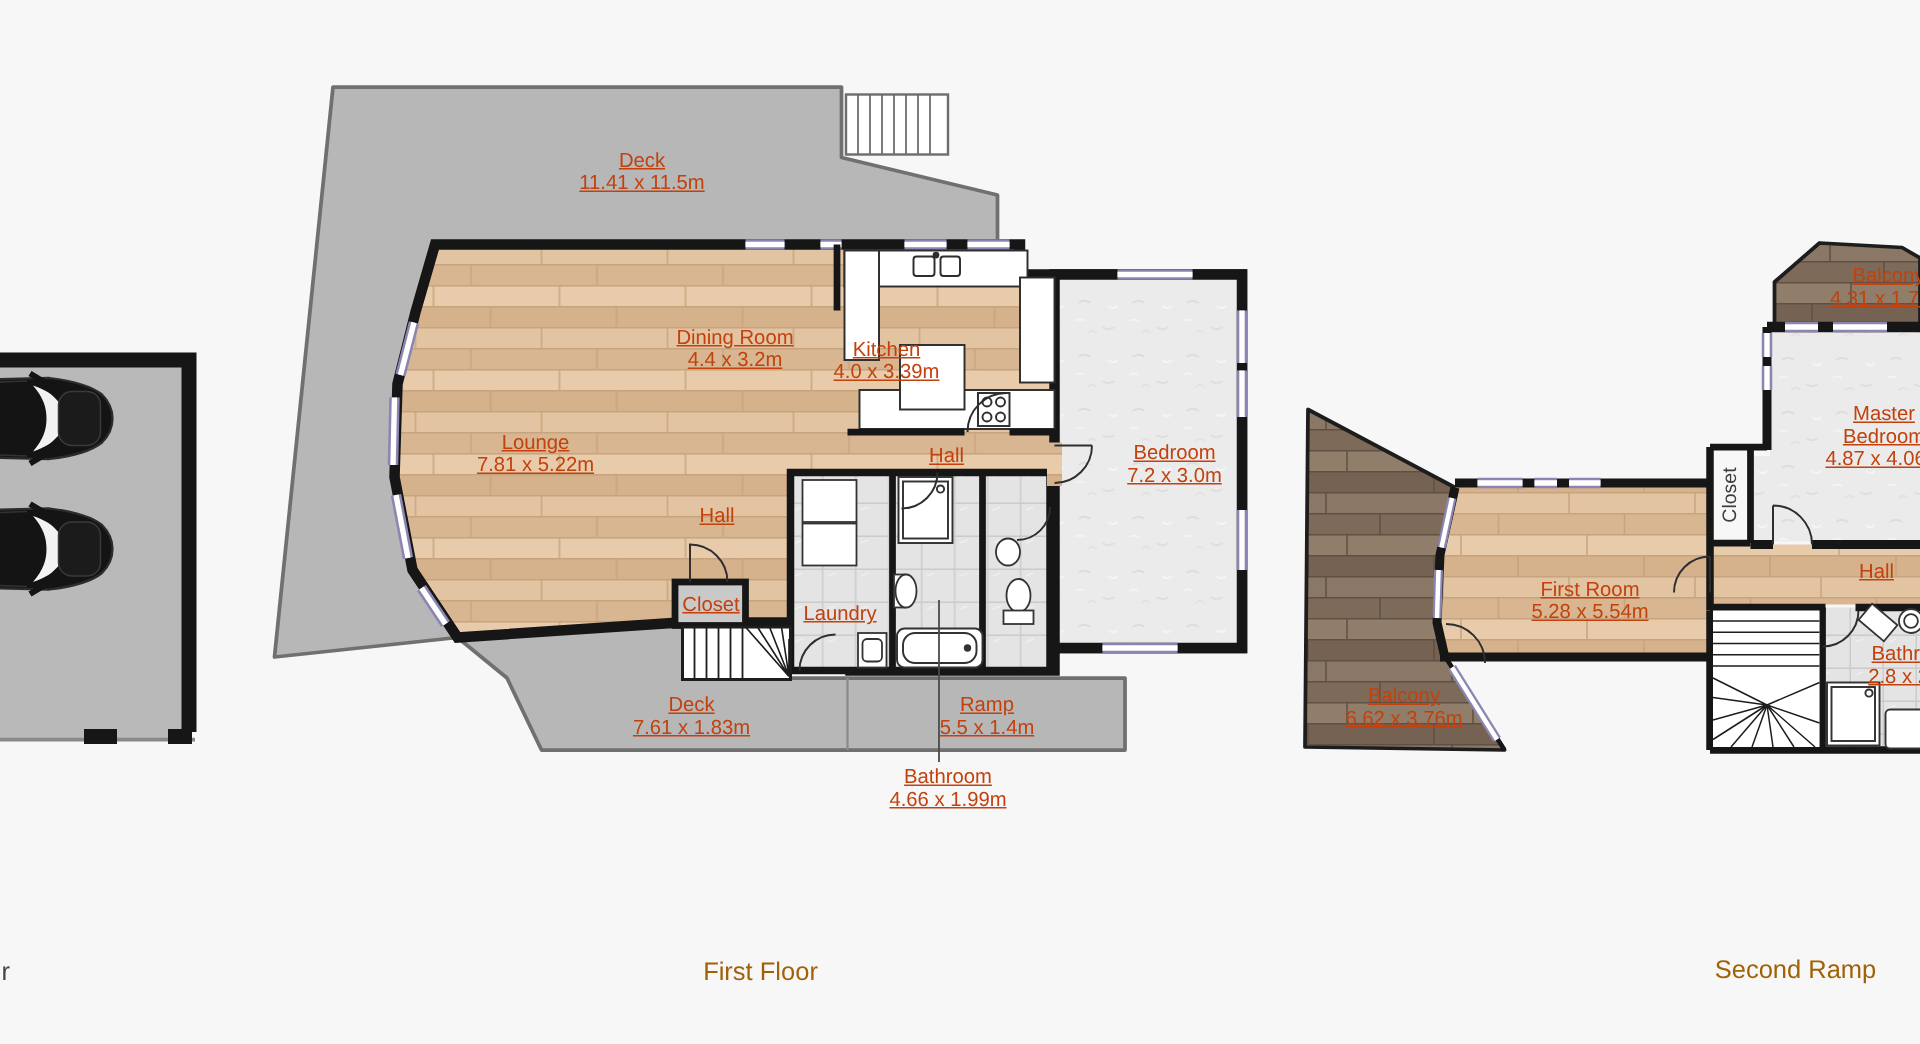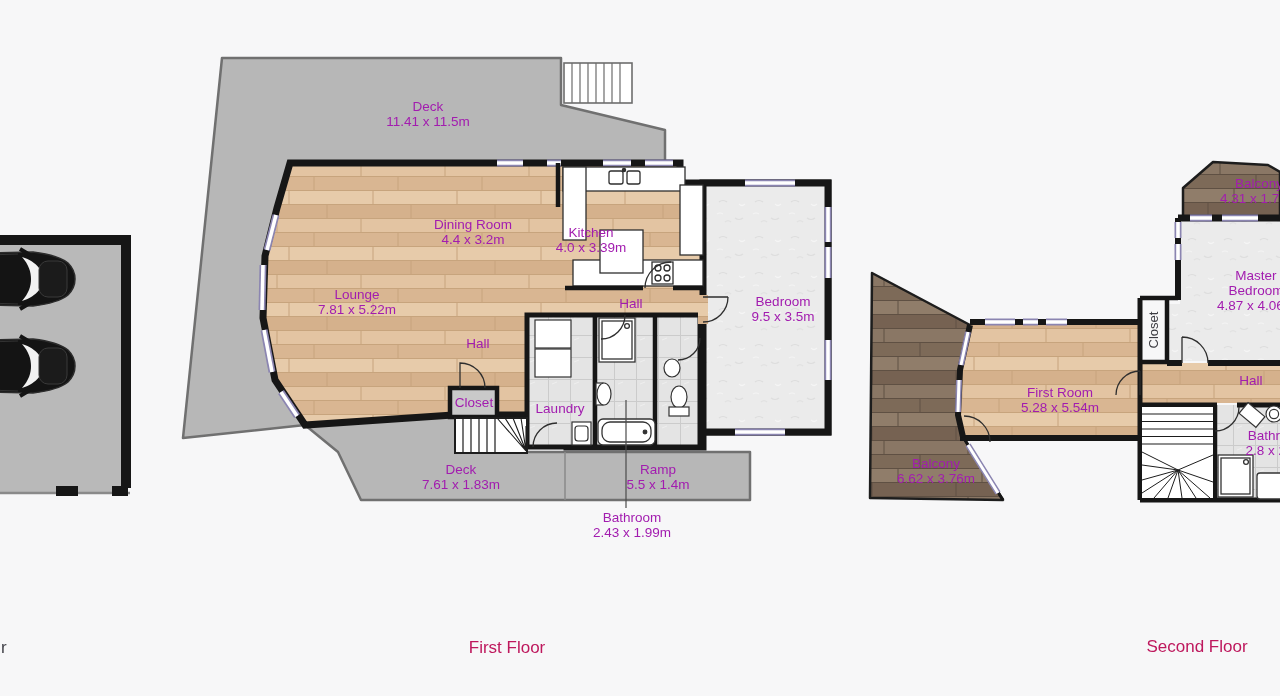--- a/index.html
+++ b/index.html
@@ -1,26 +1,26 @@
 <!DOCTYPE html>
 <html><head>
 <meta charset="utf-8">
 <style>
   html,body{margin:0;padding:0;}
   body{width:1280px;height:696px;overflow:hidden;background:#f7f7f8;position:relative;
        font-family:"Liberation Sans",sans-serif;}
   .plan-svg{position:absolute;}
   .rl{position:absolute;transform:translateX(-50%);text-align:center;
-      font:500 13.5px/15px "Liberation Sans",sans-serif;color:#a21caf;white-space:nowrap;z-index:5;}
+      font:500 13.5px/15px "Liberation Sans",sans-serif;color:#c2410c;white-space:nowrap;z-index:5;text-decoration:underline;}
   .rl span{display:block;}
   .rl.wrap{white-space:normal;width:86px;}
   .vert{position:absolute;transform:translate(-50%,-50%) rotate(-90deg);
         font:500 13px "Liberation Sans",sans-serif;color:#3c3c42;z-index:5;white-space:nowrap;}
   .floor-title{position:absolute;transform:translateX(-50%);
-        font:400 17px/20px "Liberation Sans",sans-serif;color:#be185d;z-index:5;white-space:nowrap;}
+        font:400 17px/20px "Liberation Sans",sans-serif;color:#a16207;z-index:5;white-space:nowrap;}
   .frag{position:absolute;font:400 17px/20px "Liberation Sans",sans-serif;color:#43434a;z-index:5;}
 </style>
 </head>
 <body>
 
 <svg width="0" height="0" style="position:absolute">
   <defs>
     <pattern id="woodL" width="84" height="56" patternUnits="userSpaceOnUse">
       <rect width="84" height="14" fill="#e3c4a2"></rect>
         <rect y="14" width="84" height="14" fill="#d9b692"></rect>
@@ -297,59 +297,59 @@
     <path d="M348,203 A26,26 0 0 0 322,177 M322,177 L322,203"></path>
     <path d="M379,247 A24,24 0 0 1 355,271"></path>
     <path d="M104,256 A26,26 0 0 1 130,282"></path>
   </g>
 </svg>
 
 <div class="rl" style="left:428px;top:99px">
   <span>Deck</span>
     <span>11.41 x 11.5m</span>
   </div>
-<div class="rl" style="left:473px;top:217px">
+<div class="rl" style="left:490px;top:217px">
   <span>Dining Room</span>
     <span>4.4 x 3.2m</span>
   </div>
 <div class="rl" style="left:591px;top:225px">
   <span>Kitchen</span>
     <span>4.0 x 3.39m</span>
   </div>
 <div class="rl" style="left:357px;top:287px">
   <span>Lounge</span>
     <span>7.81 x 5.22m</span>
   </div>
 <div class="rl" style="left:631px;top:296px">
   <span>Hall</span>
   </div>
 <div class="rl" style="left:783px;top:294px">
   <span>Bedroom</span>
-    <span>9.5 x 3.5m</span>
+    <span>7.2 x 3.0m</span>
   </div>
 <div class="rl" style="left:478px;top:336px">
   <span>Hall</span>
   </div>
 <div class="rl" style="left:474px;top:395px">
   <span>Closet</span>
   </div>
 <div class="rl" style="left:560px;top:401px">
   <span>Laundry</span>
   </div>
 <div class="rl" style="left:461px;top:462px">
   <span>Deck</span>
     <span>7.61 x 1.83m</span>
   </div>
 <div class="rl" style="left:658px;top:462px">
   <span>Ramp</span>
     <span>5.5 x 1.4m</span>
   </div>
 <div class="rl" style="left:632px;top:510px">
   <span>Bathroom</span>
-    <span>2.43 x 1.99m</span>
+    <span>4.66 x 1.99m</span>
   </div>
 
 <div class="rl" style="left:1259px;top:176px">
   <span>Balcony</span>
     <span>4.31 x 1.72m</span>
   </div>
 <div class="rl wrap" style="left:1256px;top:268px">
   <span>Master Bedroom</span>
     <span>4.87 x 4.06m</span>
   </div>
@@ -366,13 +366,13 @@
   <span>Balcony</span>
     <span>6.62 x 3.76m</span>
   </div>
 <div class="rl" style="left:1277px;top:428px">
   <span>Bathroom</span>
     <span>2.8 x 2.6m</span>
   </div>
 
 <div class="frag" style="left:1px;top:638px"><span>r</span></div>
 <div class="floor-title" style="left:507px;top:638px">First Floor</div>
-<div class="floor-title" style="left:1197px;top:637px">Second Floor</div>
+<div class="floor-title" style="left:1197px;top:637px">Second Ramp</div>
 
 </body></html>

